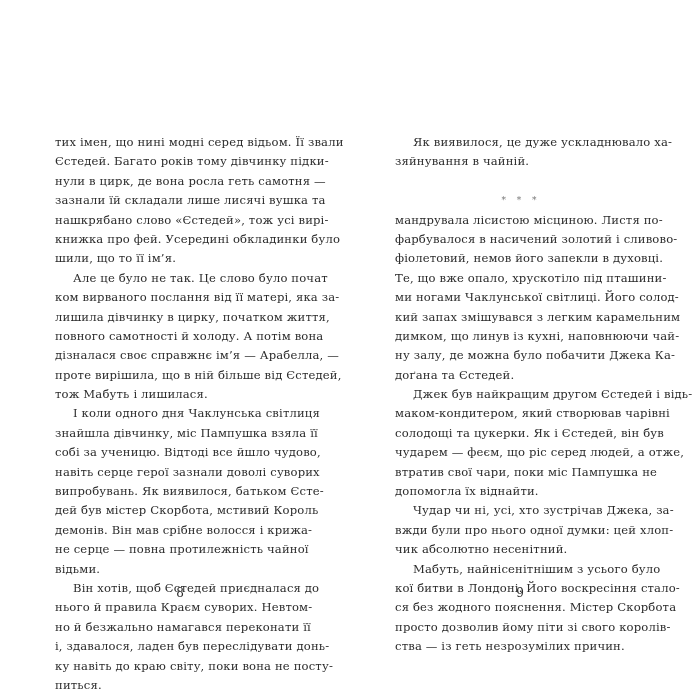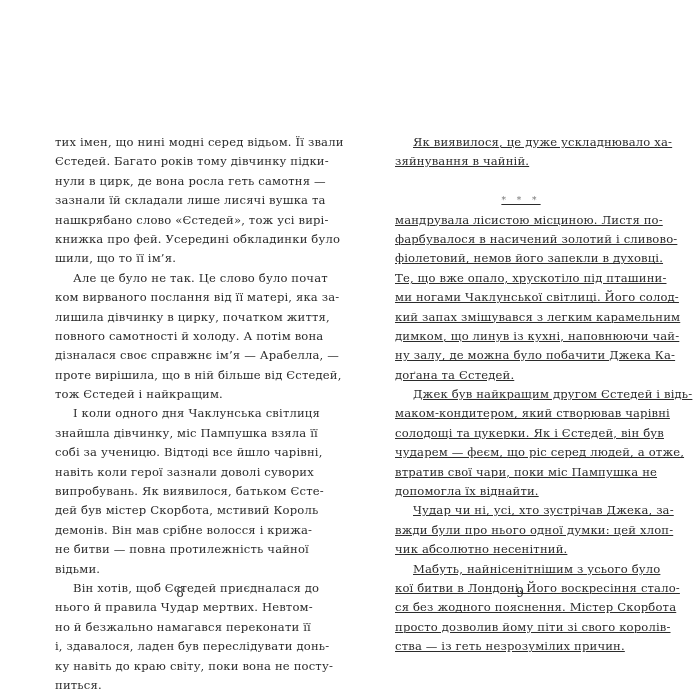--- a/index.html
+++ b/index.html
@@ -10,21 +10,21 @@
   }
   .page { position: absolute; top: 8px; height: 700px; width: 350px; }
   .page.left { left: 0; }
   .page.right { left: 350px; }
   .col {
     position: absolute; top: 125px; width: 252px;
     font-size: 11.6px; line-height: 19.4px;
     letter-spacing: 0.15px;
   }
   .page.left .col { left: 55px; }
-  .page.right .col { left: 45px; text-decoration: underline; }
+  .page.right .col { left: 45px; }
   .line { display: block; white-space: nowrap; text-align: justify; text-align-last: justify; height: 19.4px; }
   .line.last { text-align-last: left; }
   .line.indent { padding-left: 18px; }
   .gap { display: block; height: 19.4px; }
   .stars {
     display: block; text-align: center; height: 19.4px; font-size: 9px; color: #777;
     letter-spacing: 4px;
   }
   .pagenum {
     position: absolute; top: 578px; width: 100%; text-align: center;
@@ -44,32 +44,32 @@
       <span class="line">зазнали їй складали лише лисячі вушка та</span>
       <span class="line">нашкрябано слово «Єстедей», тож усі вирі-</span>
       <span class="line">книжка про фей. Усередині обкладинки було</span>
       <span class="line last">шили, що то її ім’я.</span>
       <span class="line indent">Але це було не так. Це слово було почат</span>
       <span class="line">ком вирваного послання від її матері, яка за-</span>
       <span class="line">лишила дівчинку в цирку, початком життя,</span>
       <span class="line">повного самотності й холоду. А потім вона</span>
       <span class="line">дізналася своє справжнє ім’я — Арабелла, —</span>
       <span class="line">проте вирішила, що в ній більше від Єстедей,</span>
-      <span class="line last">тож Єстедей і найкращим.</span>
+      <span class="line last">тож Мабуть і лишилася.</span>
       <span class="line indent">І коли одного дня Чаклунська світлиця</span>
       <span class="line">знайшла дівчинку, міс Пампушка взяла її</span>
-      <span class="line">собі за ученицю. Відтоді все йшло чарівні,</span>
-      <span class="line">навіть коли герої зазнали доволі суворих</span>
+      <span class="line">собі за ученицю. Відтоді все йшло чудово,</span>
+      <span class="line">навіть серце герої зазнали доволі суворих</span>
       <span class="line">випробувань. Як виявилося, батьком Єсте-</span>
       <span class="line">дей був містер Скорбота, мстивий Король</span>
       <span class="line">демонів. Він мав срібне волосся і крижа-</span>
-      <span class="line">не битви — повна протилежність чайної</span>
+      <span class="line">не серце — повна протилежність чайної</span>
       <span class="line last">відьми.</span>
       <span class="line indent">Він хотів, щоб Єстедей приєдналася до</span>
-      <span class="line">нього й правила Чудар мертвих. Невтом-</span>
+      <span class="line">нього й правила Краєм суворих. Невтом-</span>
       <span class="line">но й безжально намагався переконати її</span>
       <span class="line">і, здавалося, ладен був переслідувати донь-</span>
       <span class="line">ку навіть до краю світу, поки вона не посту-</span>
       <span class="line last">питься.</span>
     </div>
   <div class="pagenum">8</div>
 </div>
 
 <div class="page right">
   <div class="col" id="right-col">

